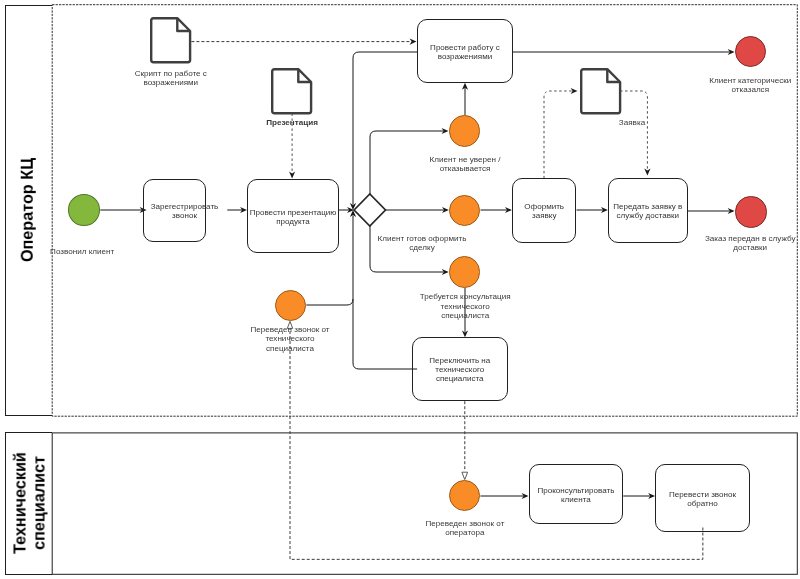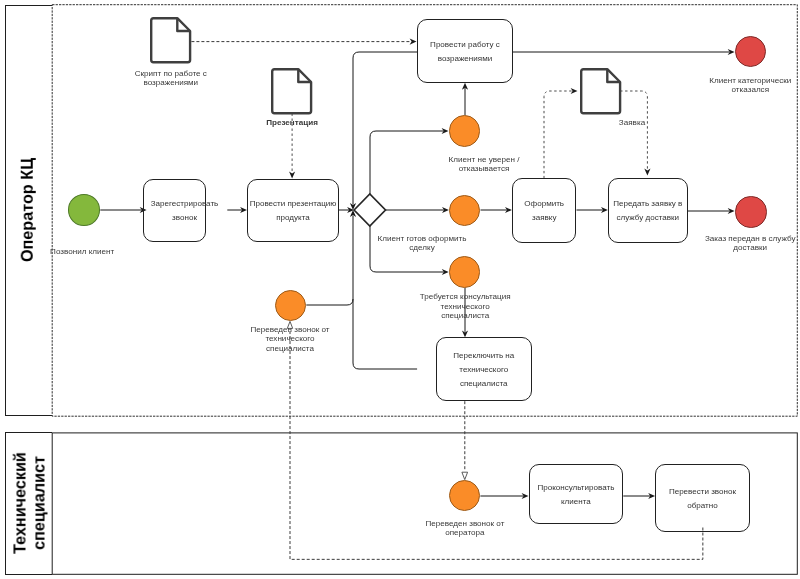--- a/index.html
+++ b/index.html
@@ -4,21 +4,21 @@
 <title>BPMN</title>
 <style>
   html,body{margin:0;padding:0;background:#ffffff;}
   body{font-family:"Liberation Sans",sans-serif;-webkit-font-smoothing:antialiased;}
   #canvas{position:relative;width:800px;height:579px;overflow:hidden;background:#fff;}
   .pool-head{position:absolute;box-sizing:border-box;border:1px solid #1f1f1f;border-right:none;background:transparent;}
   .pool-title{position:absolute;left:50%;top:50%;transform:translate(-50%,-50%) rotate(-90deg) translateZ(0);
               white-space:pre;font-weight:bold;font-size:16.2px;color:#000;text-align:center;line-height:18.5px;}
   .task{position:absolute;box-sizing:border-box;border:1.85px solid #212121;border-radius:10px;background:transparent;transform:translateZ(0);
         display:flex;align-items:center;justify-content:center;text-align:center;white-space:pre;
-        font-size:8.05px;color:#333333;line-height:14px;padding:1.5px 3px 0;}
+        font-size:8.05px;color:#333333;line-height:9px;padding:1.5px 3px 0;}
   .ev{position:absolute;border-radius:50%;box-sizing:border-box;}
   .lbl{position:absolute;text-align:center;font-size:8.1px;color:#393939;line-height:9.3px;white-space:pre;
        transform:translate(-50%,0.5px) translateZ(0);}
   svg.edges{position:absolute;left:0;top:0;width:800px;height:579px;}
   svg.edges .flow{fill:none;stroke:#161616;stroke-width:1;}
   svg.edges .msg{fill:none;stroke:#3a3a3a;stroke-width:1;stroke-dasharray:3 2;}
   svg.edges .assoc2{fill:none;stroke:#3a3a3a;stroke-width:1;stroke-dasharray:3 2;}
   svg.edges .assoc{fill:none;stroke:#4a4a4a;stroke-width:1;stroke-dasharray:2.4 2.6;}
   svg.edges .ah{fill:#1a1a1a;stroke:none;}
   svg.edges .ahw{fill:#ffffff;stroke:#4a4a4a;stroke-width:0.9;}
@@ -103,29 +103,29 @@
     <polygon class="ah" points="647.40,175.50 644.30,168.60 647.40,170.60 650.50,168.60"></polygon>
 
     <path class="msg" d="M464.8 401.2 V471"></path>
     <polygon class="ahw" points="464.75,479.6 461.9,472.2 467.6,472.2"></polygon>
     <path class="msg" d="M702.85 527.5 V559.35 H290 V328.6"></path>
     <polygon class="ahw" points="290.0,321.4 287.3,328.4 292.7,328.4"></polygon>
   </svg>
 
   <div class="task" style="left:143px;top:179px;width:63px;height:63px;padding-left:23px;">Зарегестрировать
 звонок</div>
-  <div class="task" style="left:247px;top:179px;width:92px;height:63px;">Провести презентацию
+  <div class="task" style="left:247px;top:179px;width:92px;height:74px;">Провести презентацию
 продукта</div>
   <div class="task" style="left:417.2px;top:19.4px;width:95.6px;height:63.4px;">Провести работу с
 возражениями</div>
   <div class="task" style="left:511.9px;top:178.3px;width:64.6px;height:64.4px;">Оформить
 заявку</div>
   <div class="task" style="left:607.9px;top:178.3px;width:79.8px;height:64.4px;">Передать заявку в
 службу доставки</div>
-  <div class="task" style="left:436px;top:337.3px;width:95.5px;height:63.9px;">Переключить на
+  <div class="task" style="left:412px;top:337.3px;width:95.5px;height:63.9px;">Переключить на
 технического
 специалиста</div>
   <div class="task" style="left:528.5px;top:464.1px;width:94.8px;height:60px;">Проконсультировать
 клиента</div>
   <div class="task" style="left:655.1px;top:464px;width:94.7px;height:68px;">Перевести звонок
 обратно</div>
 
   <div class="ev" style="left:67.9px;top:194.2px;width:32.5px;height:31.8px;background:#84b83c;border:1px solid #4e7a28;"></div>
   <div class="ev" style="left:448.9px;top:115.3px;width:31.6px;height:31.6px;background:#fa8c28;border:1px solid #9c5a18;"></div>
   <div class="ev" style="left:448.9px;top:194.7px;width:31.6px;height:31.6px;background:#fa8c28;border:1px solid #9c5a18;"></div>
@@ -151,21 +151,21 @@
     <path d="M3.4 1.2 H27.3 L40.1 14.0 V43.0 Q40.1 45.2 37.9 45.2 H3.4 Q1.2 45.2 1.2 43.0 V3.4 Q1.2 1.2 3.4 1.2 Z" fill="#fff" stroke="#3f3f3f" stroke-width="2.4" stroke-linejoin="round"></path>
     <path d="M27.3 1.2 V14.0 H40.1" fill="none" stroke="#3f3f3f" stroke-width="2.4" stroke-linejoin="round" stroke-linecap="butt"></path>
   </svg>
 
   <div class="lbl" style="left:82.2px;top:246px;">Позвонил клиент</div>
   <div class="lbl" style="left:170.8px;top:68.2px;">Скрипт по работе с
 возражениями</div>
   <div class="lbl" style="left:292px;top:116.8px;font-weight:bold;">Презентация</div>
   <div class="lbl" style="left:750.3px;top:74.8px;">Клиент категорически
 отказался</div>
-  <div class="lbl" style="left:465px;top:154px;margin-left:19px;">Клиент не уверен /
+  <div class="lbl" style="left:465px;top:154px;">Клиент не уверен /
 отказывается</div>
   <div class="lbl" style="left:422px;top:232.5px;">Клиент готов оформить
 сделку</div>
   <div class="lbl" style="left:465.2px;top:291.3px;">Требуется консультация
 технического
 специалиста</div>
   <div class="lbl" style="left:632px;top:116.7px;">Заявка</div>
   <div class="lbl" style="left:750.2px;top:232.5px;">Заказ передан в службу
 доставки</div>
   <div class="lbl" style="left:290px;top:324px;">Переведен звонок от

